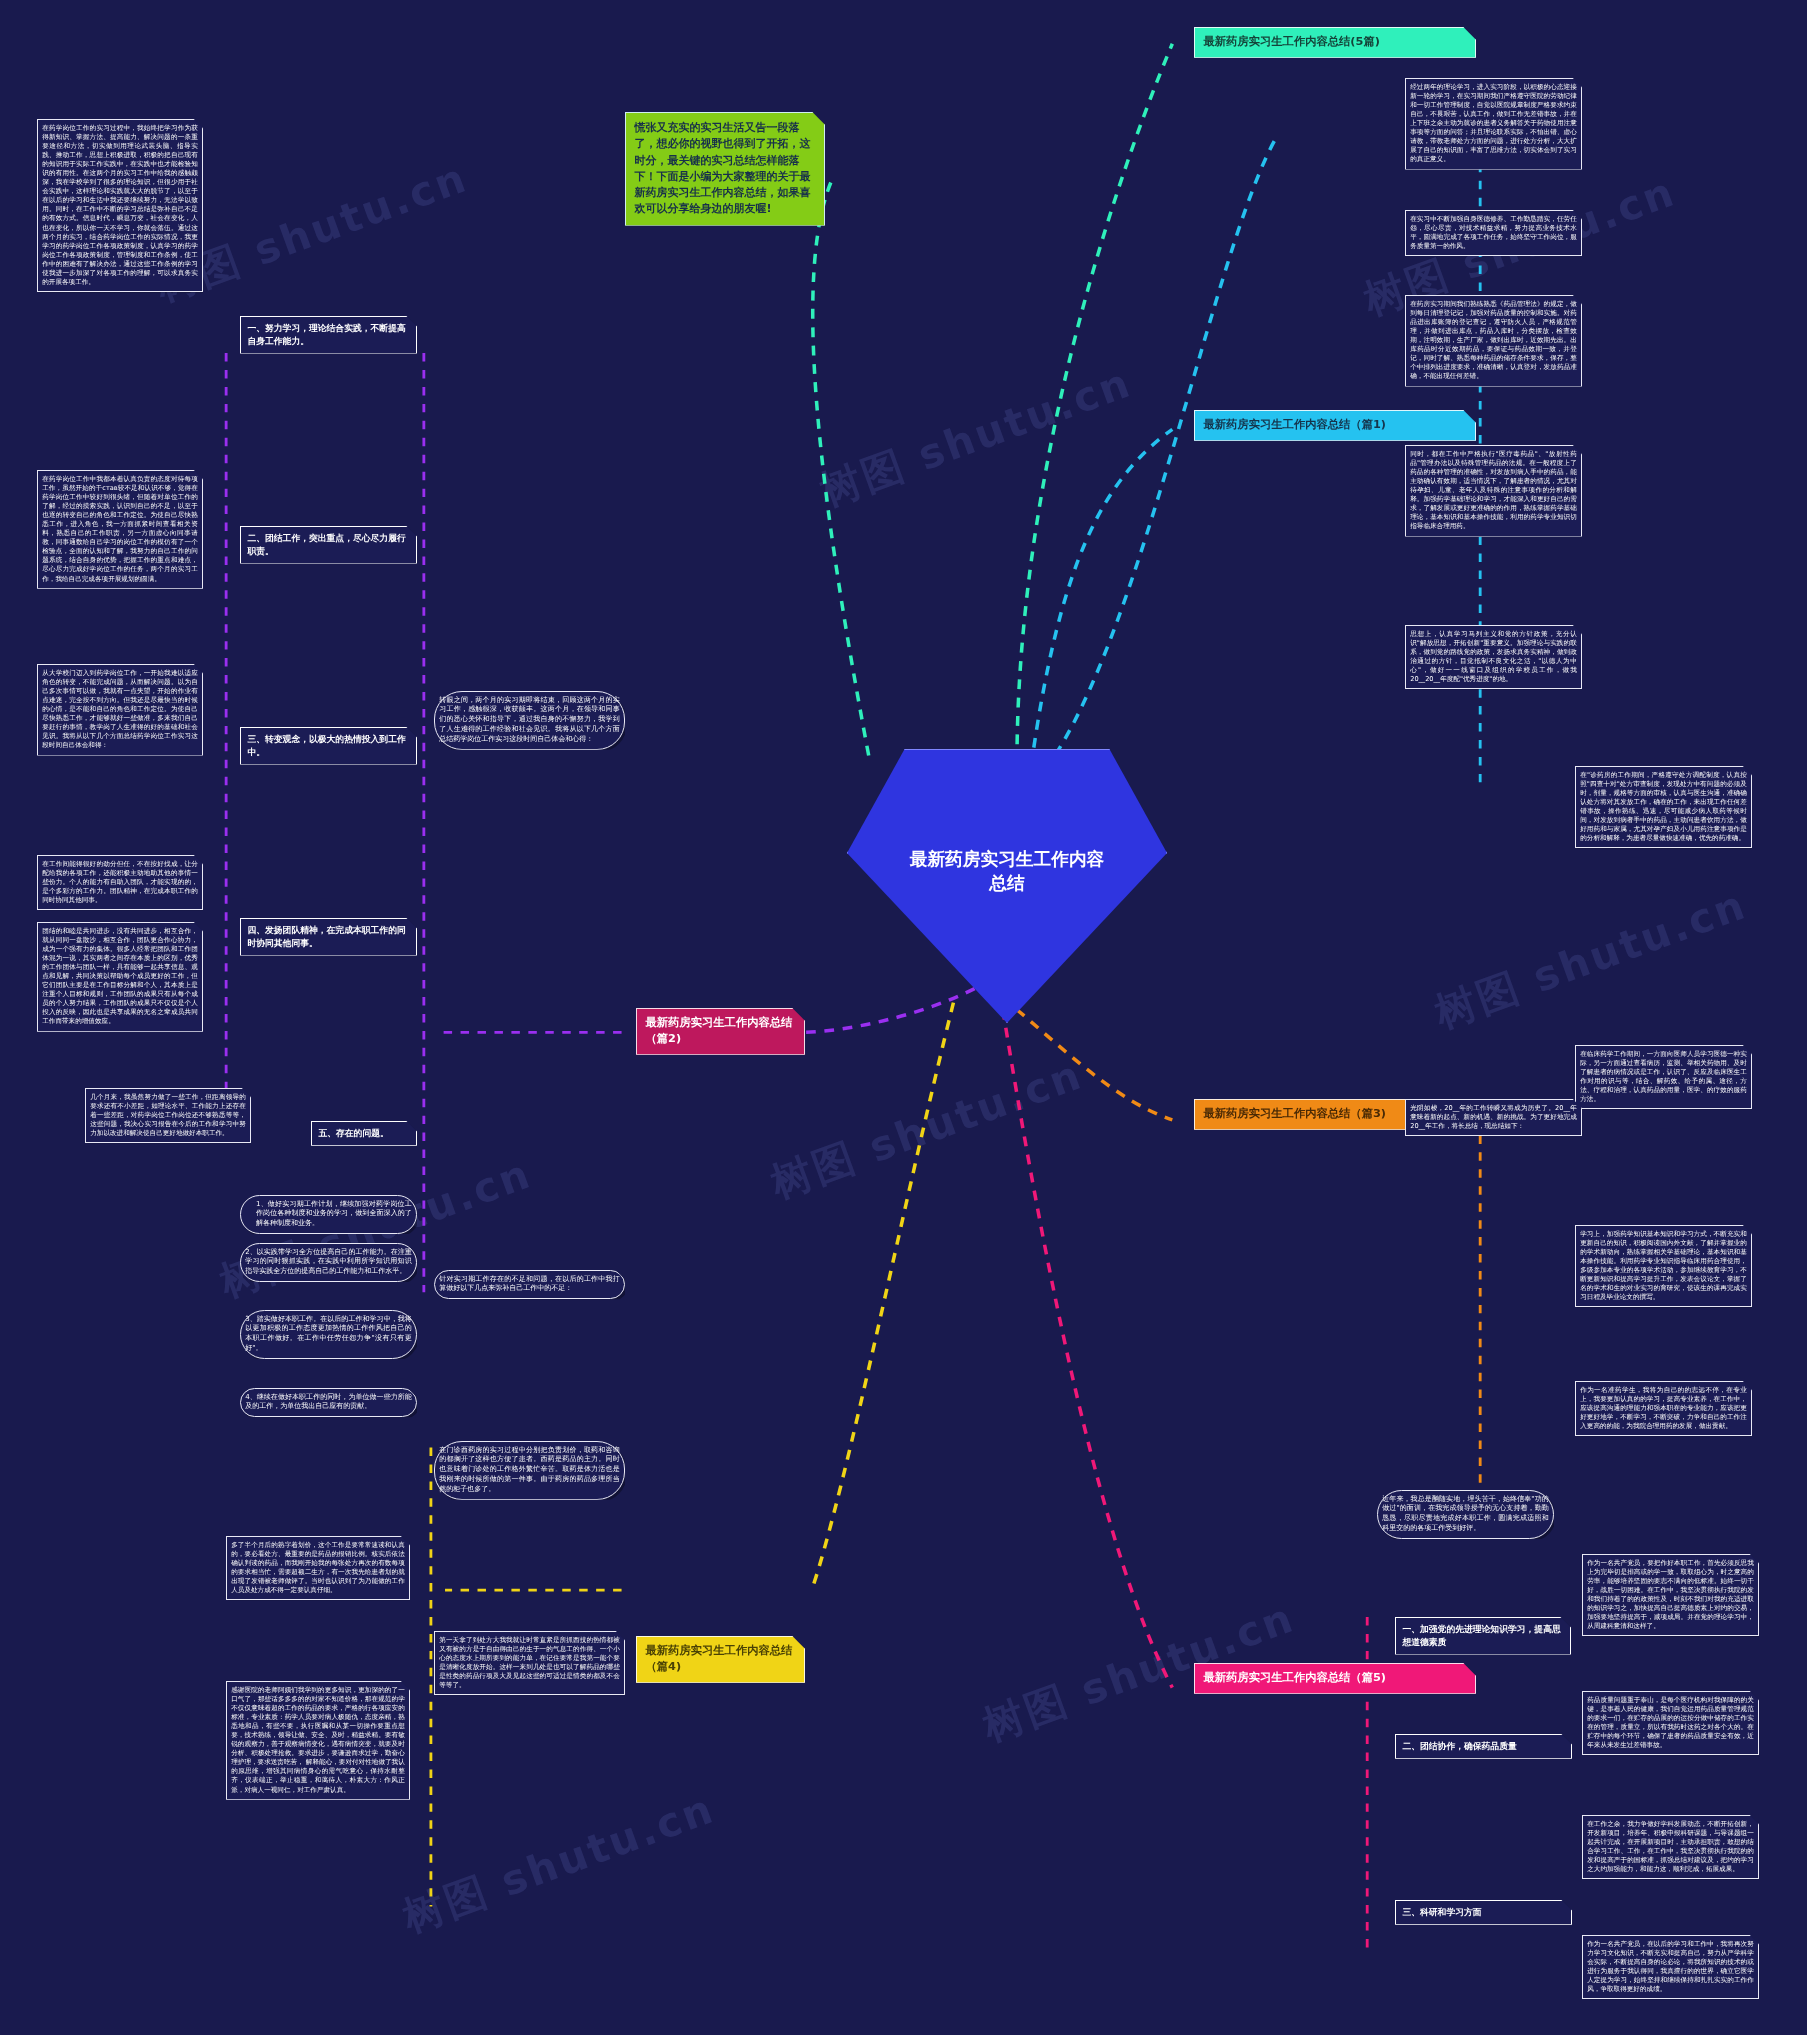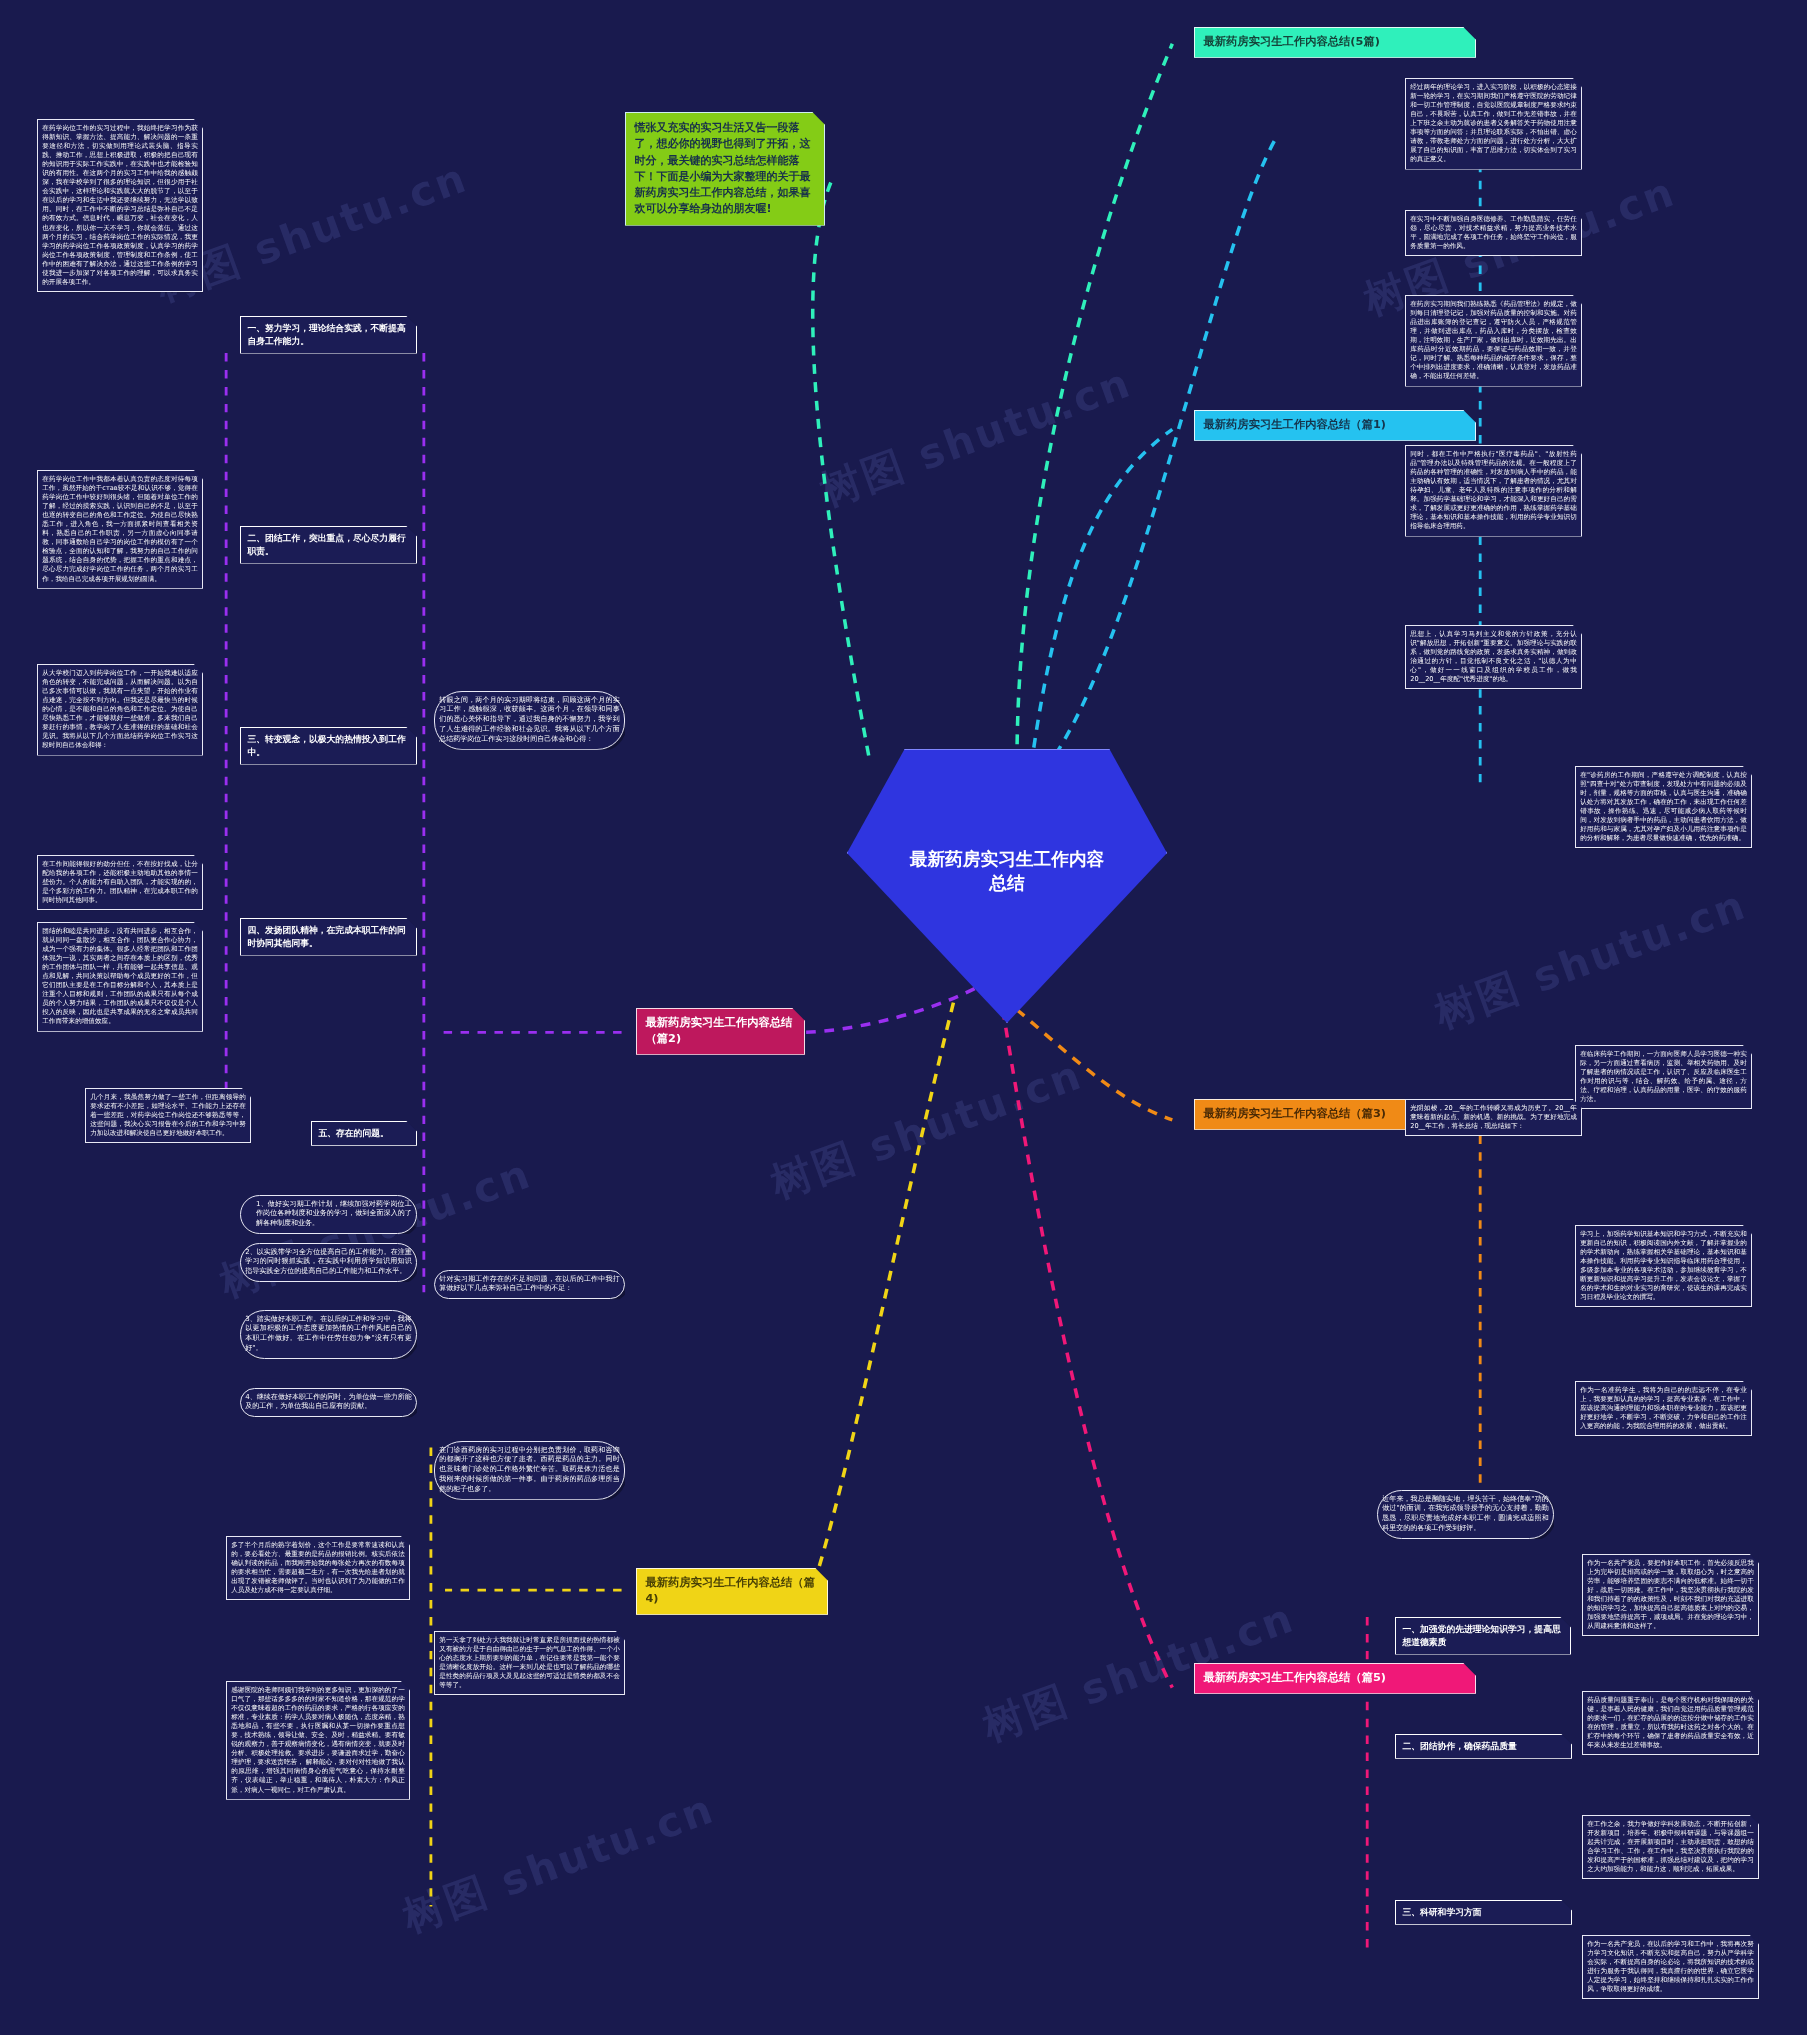--- a/index.html
+++ b/index.html
@@ -127,21 +127,21 @@
   </div>
 
   <div class="node branch light-text" style="left:636px;top:1008px;width:169px;background:#be185d;">
     <span>最新药房实习生工作内容总结（篇2)</span>
   </div>
 
   <div class="node branch" style="left:1194px;top:1099px;width:282px;background:#f08a16;color:#4a2a05;">
     <span>最新药房实习生工作内容总结（篇3)</span>
   </div>
 
-  <div class="node branch" style="left:636px;top:1568px;width:192px;background:#f0d416;color:#4a4205;">
+  <div class="node branch" style="left:636px;top:1636px;width:169px;background:#f0d416;color:#4a4205;">
     <span>最新药房实习生工作内容总结（篇4)</span>
   </div>
 
   <div class="node branch light-text" style="left:1194px;top:1663px;width:282px;background:#f01878;">
     <span>最新药房实习生工作内容总结（篇5)</span>
   </div>
 
   <div class="node leaf xs" style="left:1405px;top:78px;width:177px;">
     <span>经过两年的理论学习，进入实习阶段，以积极的心态迎接新一轮的学习，在实习期间我们严格遵守医院的劳动纪律和一切工作管理制度，自觉以医院规章制度严格要求约束自己，不畏艰苦，认真工作，做到工作无差错事故，并在上下班之余主动为就诊的患者义务解答关于药物使用注意事项等方面的问答；并且理论联系实际，不怕出错、虚心请教，带教老师处方方面的问题，进行处方分析，大大扩展了自己的知识面，丰富了思维方法，切实体会到了实习的真正意义。</span>
   </div>

